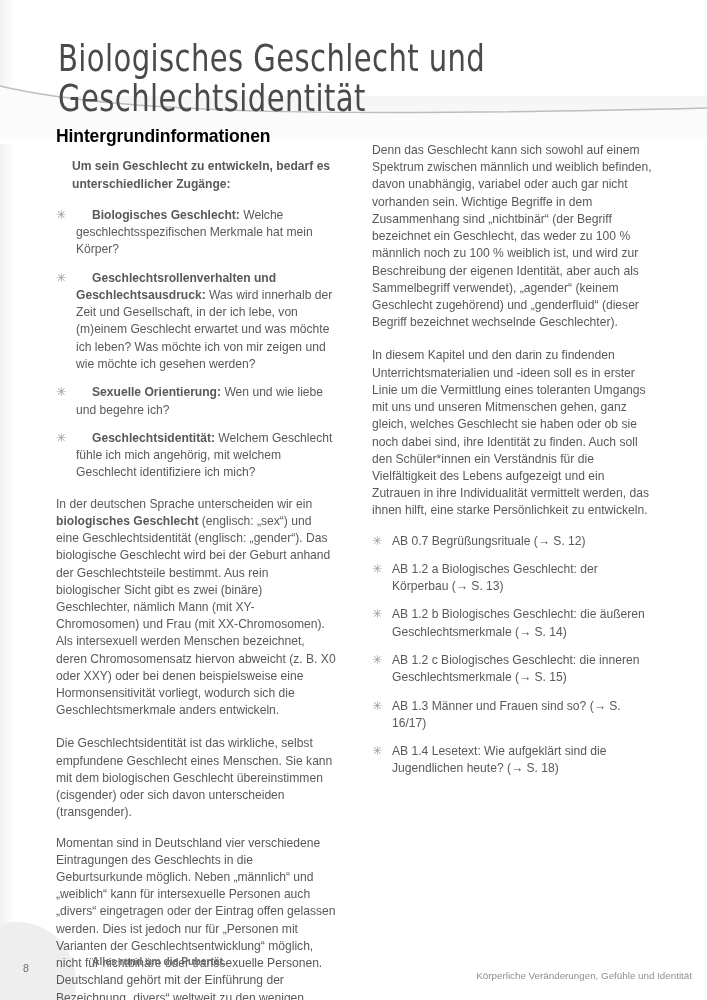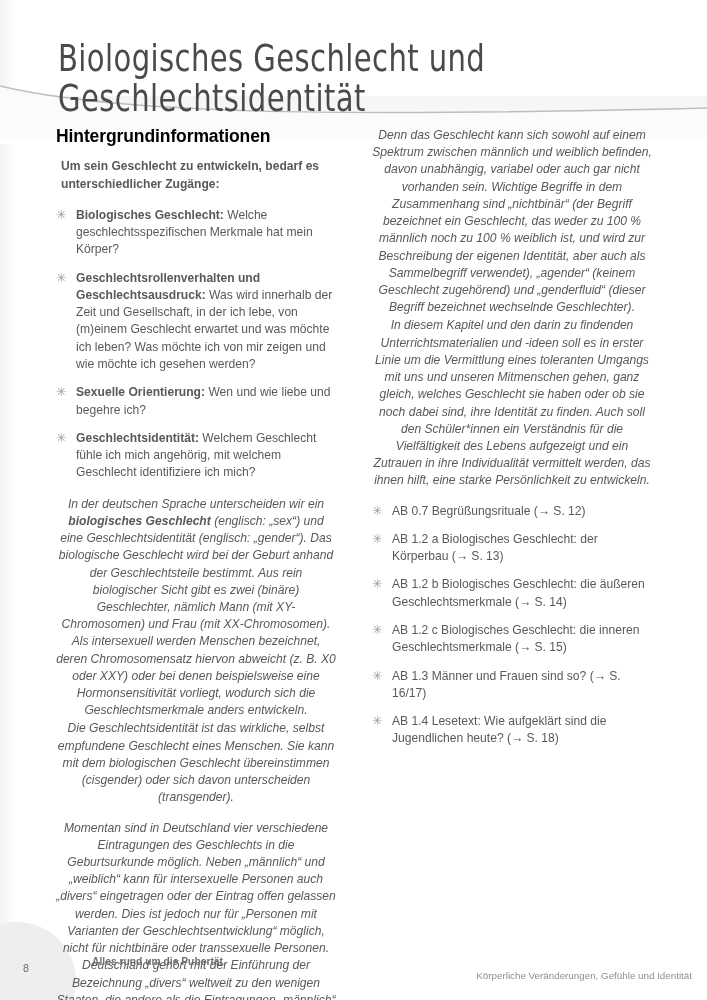--- a/index.html
+++ b/index.html
@@ -81,35 +81,34 @@
     font-weight: bold;
     color: #000000;
     letter-spacing: -0.1px;
     line-height: 1.22;
   }
   h2.section-heading.spaced-top {
     margin-top: 26px;
   }
 
   p.lead {
-    margin: 0 0 14px 5px;
+    margin: 0 0 14px 16px;
     font-size: 12.1px;
     font-weight: bold;
     line-height: 1.42;
     color: #58595b;
   }
 
   p.body-text {
-    margin: 1px 0 13px 0;
+    margin: 16px 0 13px 0;
     font-size: 12.1px;
     line-height: 1.425;
     color: #58595b;
-    text-align: center;
+    text-align: left;
     hyphens: none;
-    font-style: italic;
   }
   p.body-text.tight { margin-bottom: 0; }
 
   p.body-text b, p.lead b { font-weight: bold; }
 
   
   ul.star-list {
     list-style: none;
     margin: 0 0 12px 0;
     padding: 0;
@@ -123,21 +122,21 @@
     color: #58595b;
   }
   ul.star-list li:last-child { margin-bottom: 0; }
   ul.star-list li .star {
     position: absolute;
     left: 0; top: 0px;
     font-size: 12.5px;
     line-height: 1.43;
     color: #9c9ea0;
   }
-  ul.star-list li b { font-weight: bold; }
+  ul.star-list li b { font-weight: bold; margin-left: 16px; }
 
   ul.material-list {
     list-style: none;
     margin: 0;
     padding: 0;
   }
   ul.material-list li {
     position: relative;
     padding-left: 20px;
     margin-bottom: 11px;

